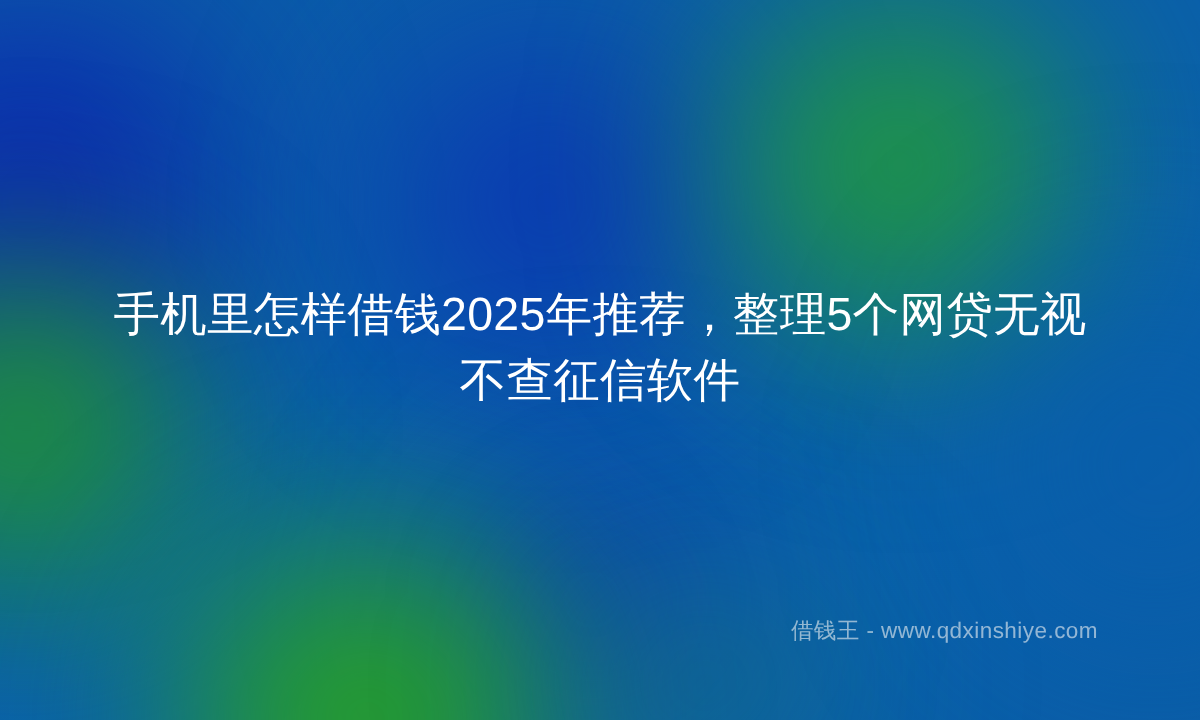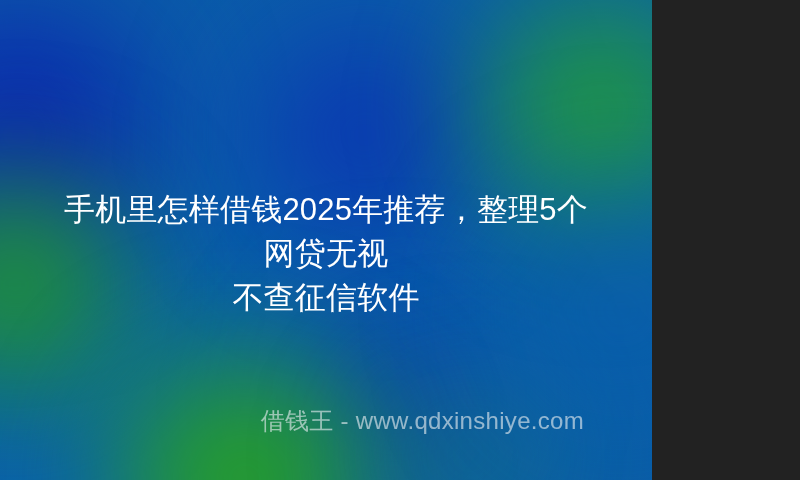--- a/index.html
+++ b/index.html
@@ -4,21 +4,21 @@
 <title>Banner</title>
 <style>
   html, body {
     margin: 0;
     padding: 0;
     background: #222;
   }
 
   #banner {
     position: relative;
-    width: 652px;
+    width: 800px;
     height: 480px;
     overflow: hidden;
     font-family: "Liberation Sans", "DejaVu Sans", sans-serif;
     background-color: #0a5da8;
     isolation: isolate;
   }
 
   
   .bg-layer {
     position: absolute;
@@ -127,21 +127,21 @@
     white-space: pre-line;
   }
 
   
   .watermark {
     position: absolute;
     z-index: 3;
     right: 68px;
     top: 406px;
     color: rgba(233,238,240,0.62);
-    font-size: 24px;
+    font-size: 15px;
     line-height: 30px;
     font-weight: 400;
     letter-spacing: 0.3px;
     white-space: nowrap;
   }
 </style>
 </head>
 <body>
 
 <div id="banner">

